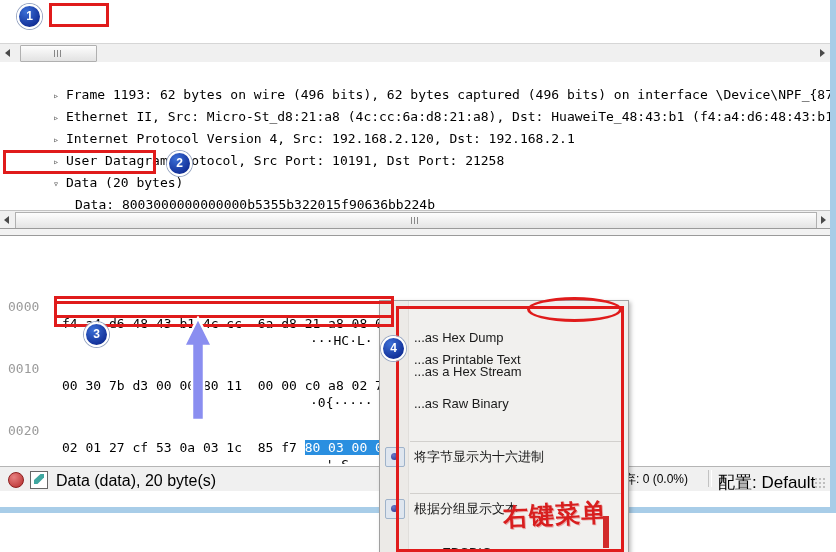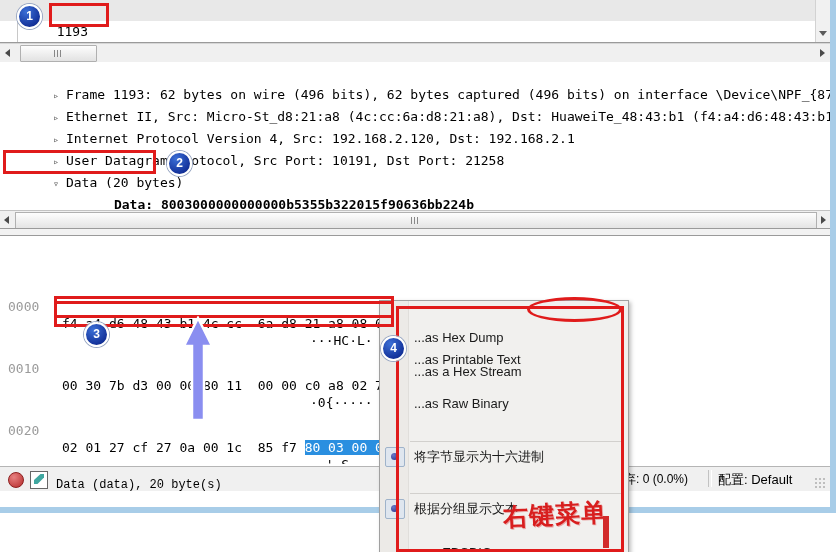--- a/index.html
+++ b/index.html
@@ -117,21 +117,21 @@
     height: 22px; line-height: 22px;
     font-family: "DejaVu Sans Mono", monospace;
     font-size: 13px;
     white-space: pre;
     padding-left: 6px;
   }
   .det-row .tw {
     display: inline-block; width: 13px;
     color: #5b5b5b; font-size: 10px;
   }
-  .det-row.child { padding-left: 67px; font-weight: bold; }
+  .det-row.child { padding-left: 28px; }
 
   
   .detail-hscroll {
     position: absolute; left: 0; top: 210px;
     width: 830px; height: 18px;
     background: #f0f0f0;
     border-top: 1px solid #c2c2c2;
   }
   .detail-hscroll .thumb2 {
     position: absolute; left: 15px; top: 1px;
@@ -211,30 +211,30 @@
     width: 16px; height: 16px;
     background: #ffffff; border: 1px solid #666;
   }
   .sb-note:after {
     content: ""; position: absolute; left: 3px; top: 2px;
     width: 10px; height: 10px;
     background: #3fa7a0;
     clip-path: polygon(100% 0, 100% 35%, 35% 100%, 0 100%, 0 60%, 65% 0);
   }
   .sb-text {
-    position: absolute; left: 56px; top: 11px;
-    font-family: Liberation Mono, monospace;
-    font-size: 12px;
+    position: absolute; left: 56px; top: 5px;
+    font-family: Liberation Sans, sans-serif;
+    font-size: 16px;
   }
   .sb-sep {
     position: absolute; top: 3px; width: 2px; height: 17px;
     border-left: 1px solid #c2c2c2; border-right: 1px solid #ffffff;
   }
   .sb-drop { position: absolute; left: 612px; top: 4px; font-size: 12px; }
-  .sb-prof { position: absolute; left: 718px; top: 4px; font-size: 13px; }
+  .sb-prof { position: absolute; left: 718px; top: 4px; font-size: 17px; }
   .sb-grip {
     position: absolute; right: 4px; bottom: 2px;
     width: 12px; height: 12px;
     background:
       radial-gradient(#b8b8b8 1px, transparent 1.2px) 0 0/4px 4px;
     opacity: .9;
   }
   .sb-bigsep {
     position: absolute; left: 398px; top: 0; width: 3px; height: 24px;
     background: #b8b8b8;
@@ -329,47 +329,20 @@
   }
 
   
   .uparrow { position: absolute; left: 178px; top: 316px; }
 </style>
 </head>
 <body>
 
 <div class="app">
 
-  <div class="packet-list">
-    <div class="plist-left-rule"></div>
-
-    <div class="plist-row selected" style="top:0">
-      <span class="c-no">1193</span>
-      <span class="c-time">7.151134</span>
-      
-      
-      
-      
-      
-    </div>
-
-    <div class="plist-row" style="top:21px">
-      <span class="c-no">1192</span>
-      
-      
-      
-      
-      
-      
-    </div>
-
-    <div class="plist-scroll-v">
-      <div class="arrow-dn"></div>
-    </div>
-  </div>
 
   <div class="hscroll" style="top:43px">
     <div class="arrow-l"></div>
     <div class="thumb">
         <div class="grip"></div>
       </div>
     <div class="arrow-r"></div>
   </div>
 
   <div class="detail">
@@ -416,21 +389,21 @@
     </div>
 
     <div class="hex-row">
       <span class="hex-off">0010</span>
       <span class="hex-bytes"><span>00 30 7b d3 00 00 80 11  00 00 c0 a8 02 78 c0 a8</span></span>
       <span class="hex-ascii"><span>·0{····· ·····x··</span></span>
     </div>
 
     <div class="hex-row">
       <span class="hex-off">0020</span>
-      <span class="hex-bytes"><span>02 01 27 cf 27 0a 00 1c  85 f7 </span><span class="sel">80 03 00 00 00 00</span></span>
+      <span class="hex-bytes"><span>02 01 27 cf 53 0a 03 1c  85 f7 </span><span class="sel">80 03 00 00 00 00</span></span>
       <span class="hex-ascii"><span>··'·S··· ··</span><span class="sel">······</span></span>
     </div>
 
     
 
   </div>
 
   <div class="statusbar">
     <div class="sb-stop"></div>
     <div class="sb-note"></div>

